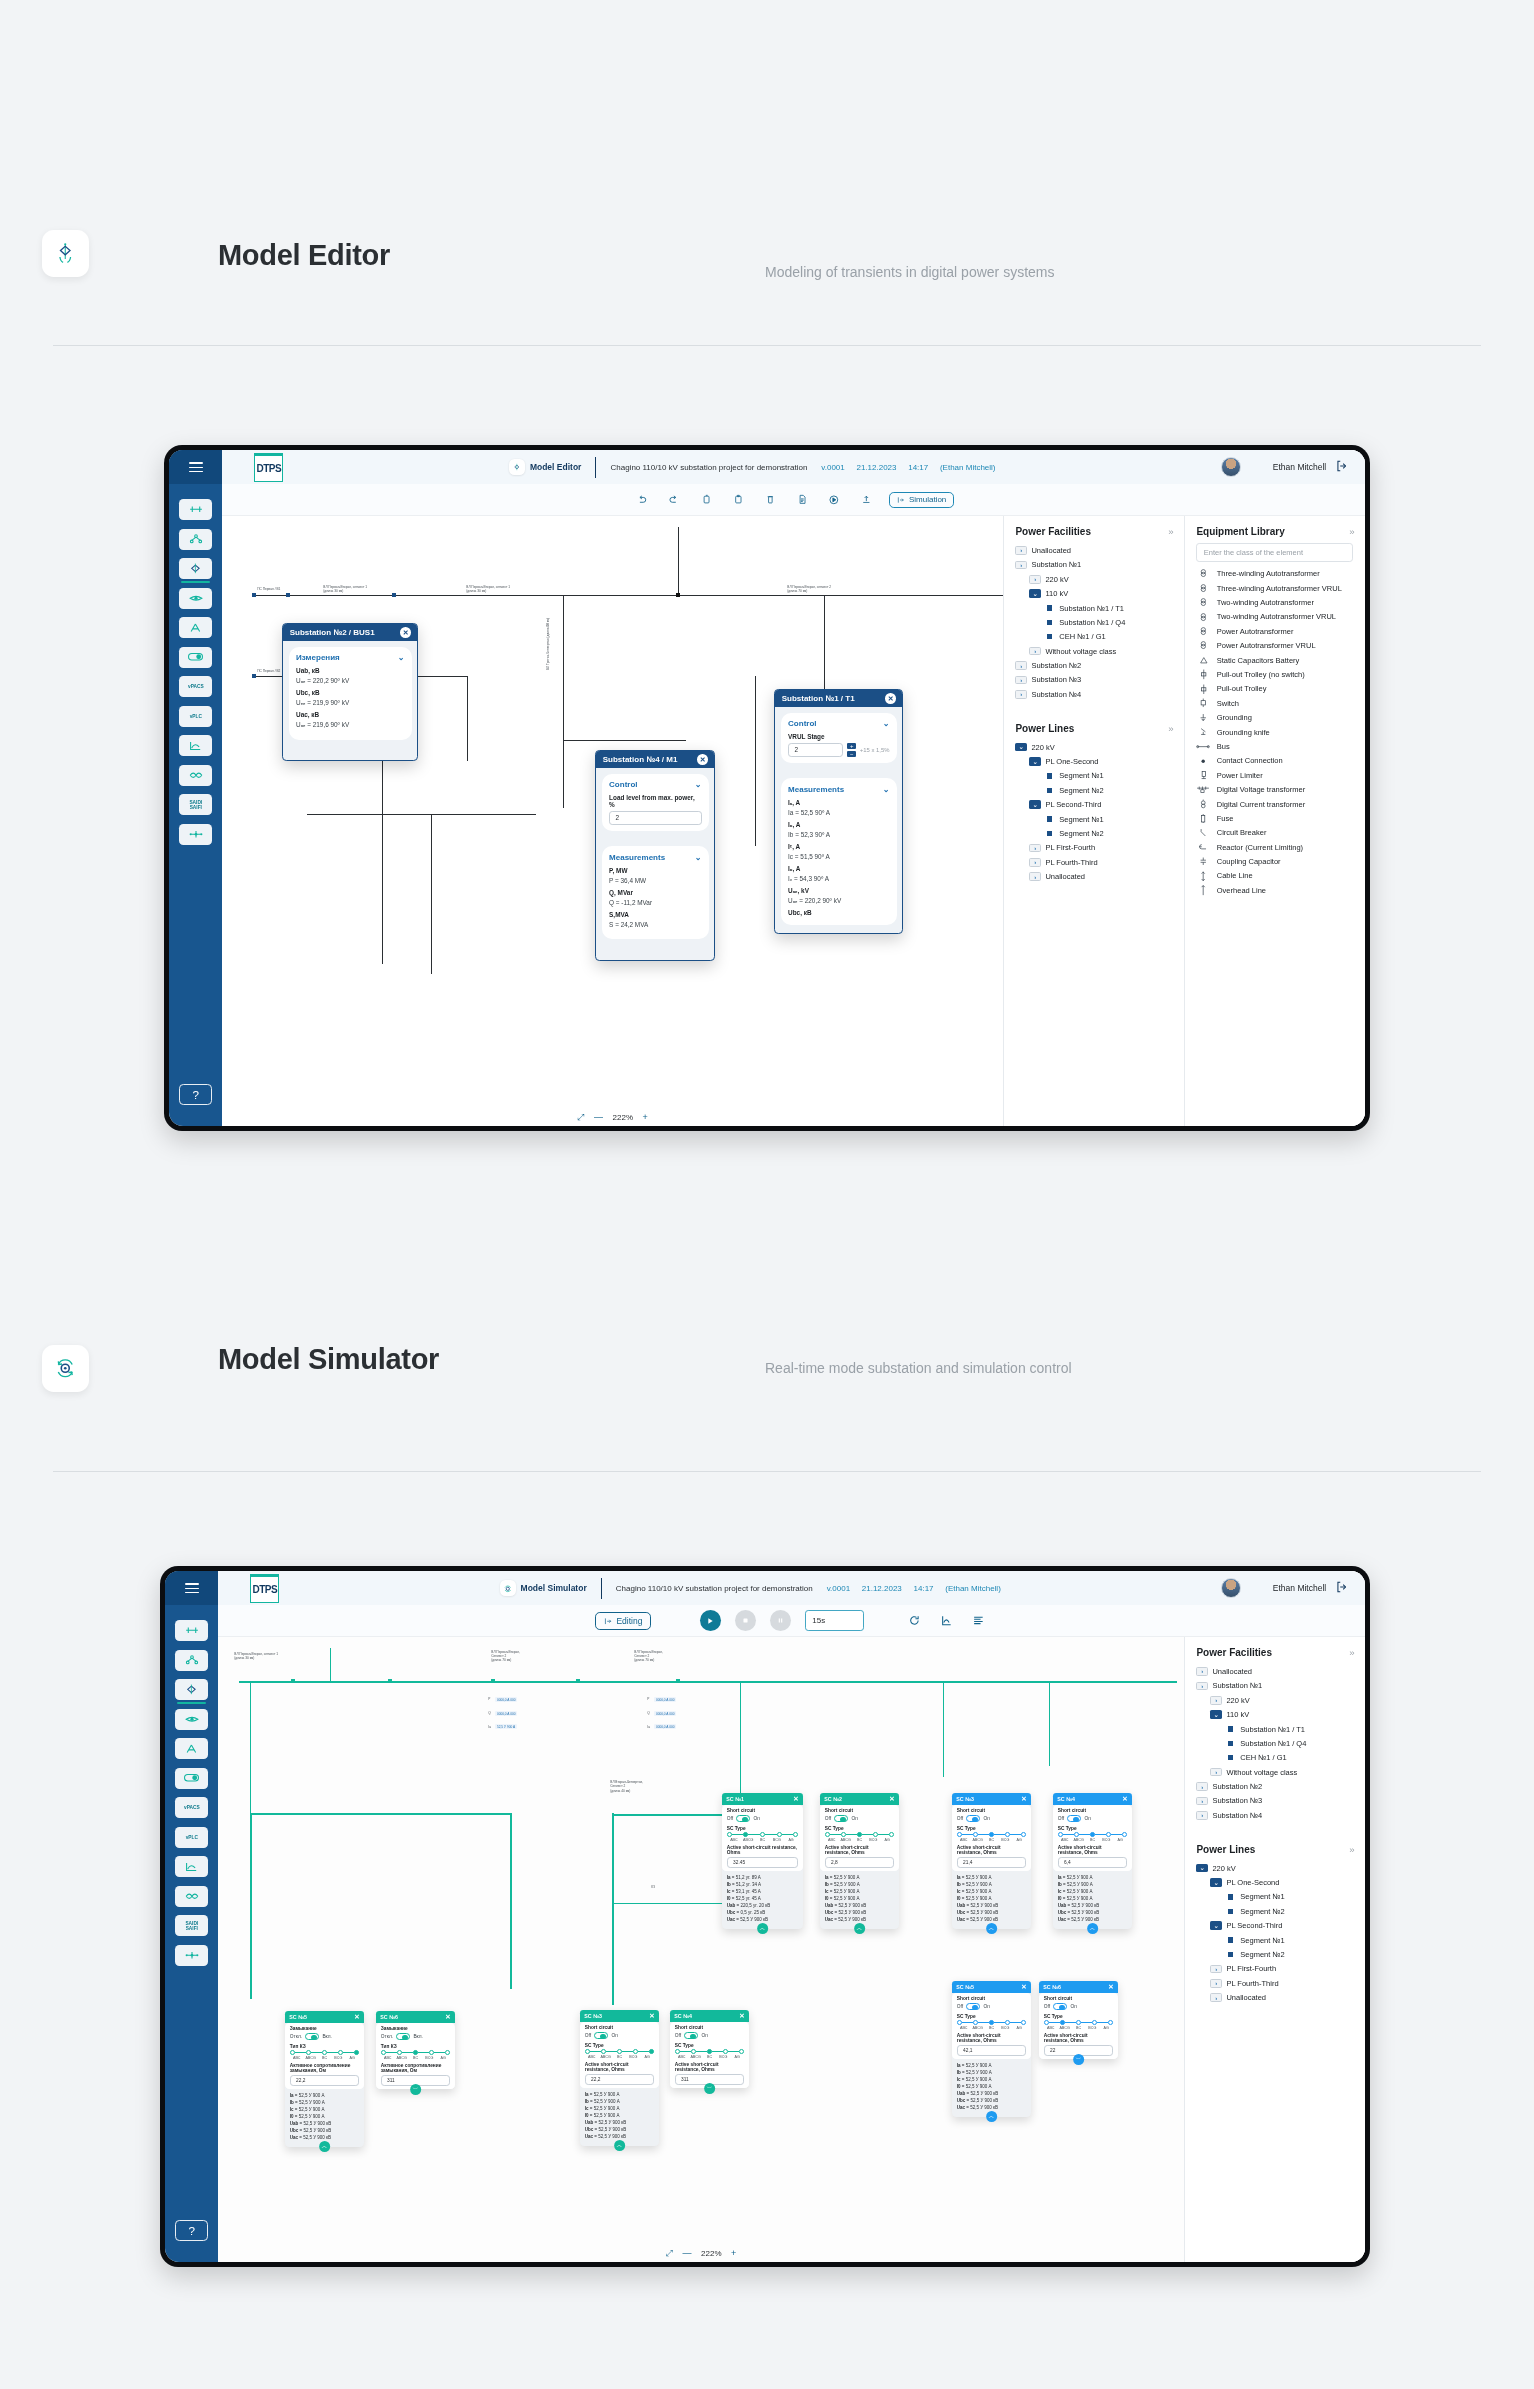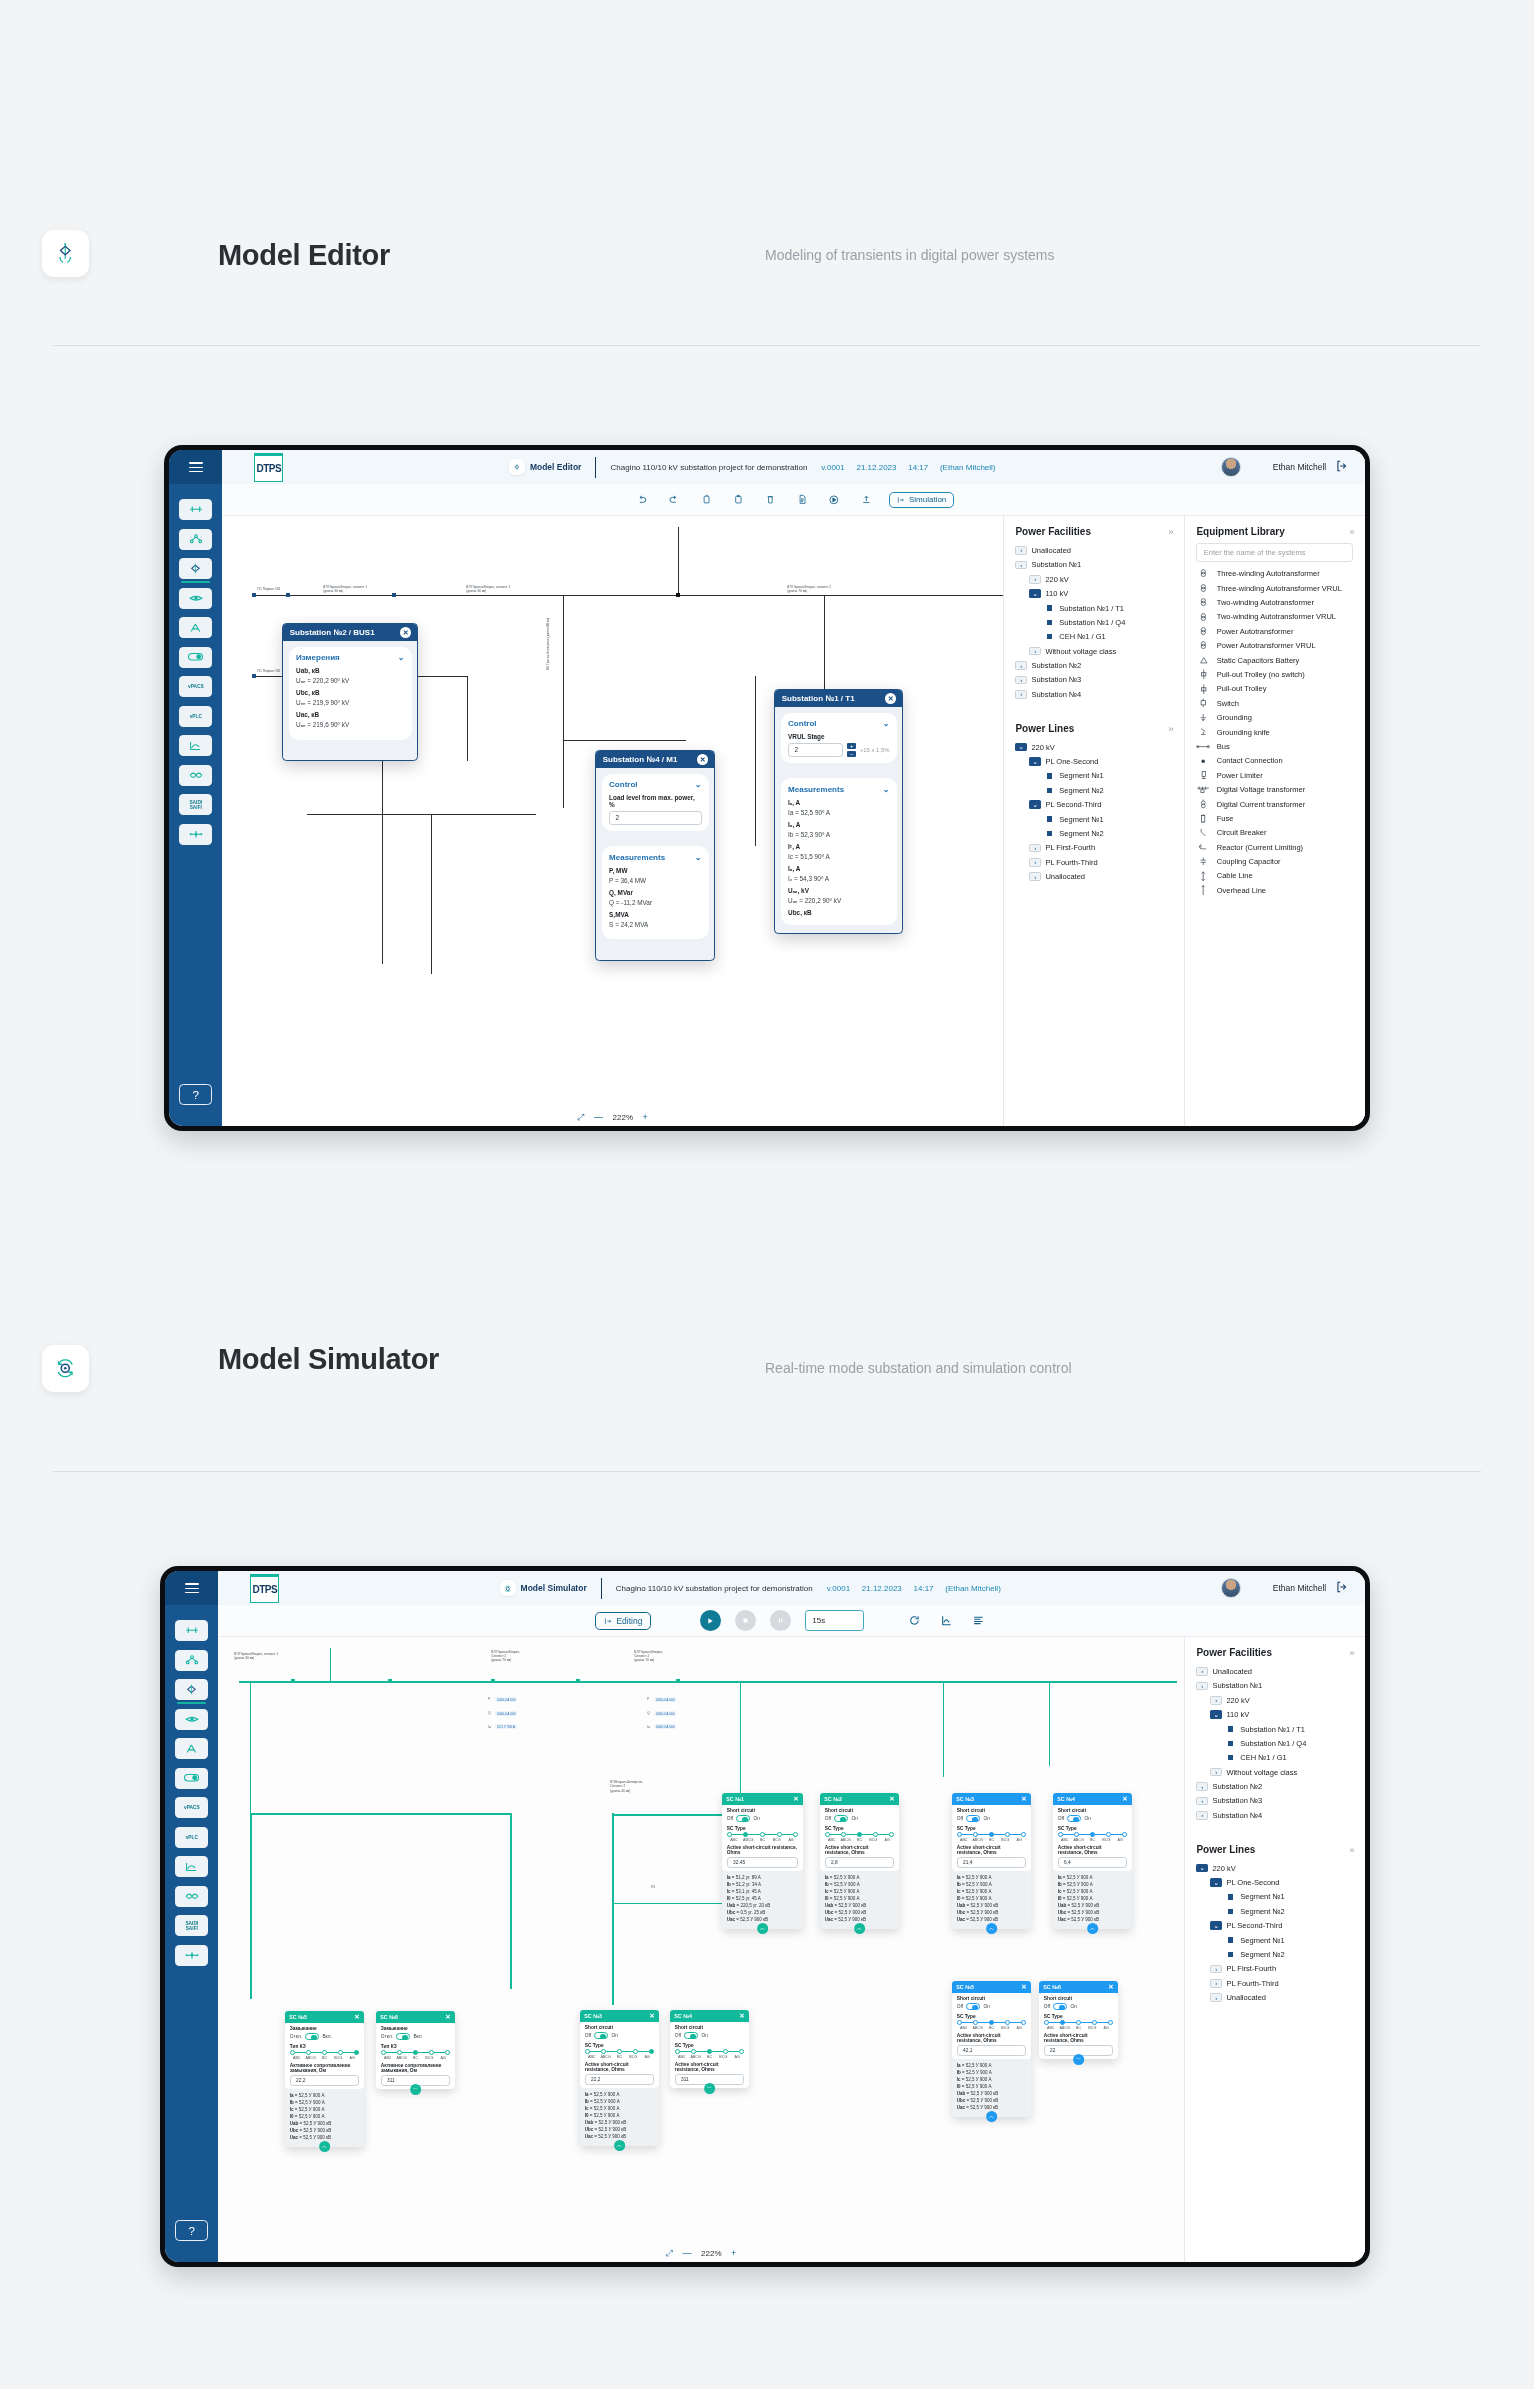--- a/index.html
+++ b/index.html
@@ -163,21 +163,21 @@
   <div class="sh-icon" style="left:42px; top:230px;">
     <svg width="24.5" height="24.5" viewBox="0 0 46 46">
       <line x1="23" y1="6" x2="23" y2="34" stroke="#12b5a0" stroke-width="2"></line>
       <path d="M14 18 L23 10 L32 18 L23 26 Z" fill="none" stroke="#1b4f86" stroke-width="2.4"></path>
       <path d="M13 30 q1 8 6 10" fill="none" stroke="#12b5a0" stroke-width="2.4"></path>
       <path d="M33 30 q-1 8 -6 10" fill="none" stroke="#12b5a0" stroke-width="2.4"></path>
       <circle cx="23" cy="6" r="2" fill="#12b5a0"></circle>
     </svg>
   </div>
   <div class="sh-title" style="left:218px; top:239px;">Model Editor</div>
-  <div class="sh-sub" style="left:765px; top:247px;">Modeling of transients in digital power systems</div>
+  <div class="sh-sub" style="left:765px; top:264px;">Modeling of transients in digital power systems</div>
   <div class="sh-rule" style="top:345px;"></div>
 </div>
 
 <div class="window" style="left:164px; top:445px; width:1206px; height:686px;">
  <div class="win-inner">
 
   <div class="rail">
     <div class="rail-top">
       <div class="burger">
             <i></i>
@@ -589,21 +589,21 @@
                   <span class="lbl">Unallocated</span>
                 </div>
               </div>
         </div>
 
         <div class="dock lib">
           <div class="dock-head">
             <span class="dock-title">Equipment Library</span>
             <span class="chev2">»</span>
           </div>
-          <div class="searchbox">Enter the name of the systems</div>
+          <div class="searchbox">Enter the class of the element</div>
           <div id="ed-lib">
                 <div class="eqrow">
                   <span class="eqic">
                     <svg width="10.7" height="10.7" viewBox="0 0 20 20">
                       <circle cx="10" cy="7" r="4" fill="none" stroke="#34404b" stroke-width="1.3"></circle>
                       <circle cx="10" cy="12" r="4" fill="none" stroke="#34404b" stroke-width="1.3"></circle>
                     </svg>
                   </span>
                   <span>Three-winding Autotransformer</span>
                 </div>

